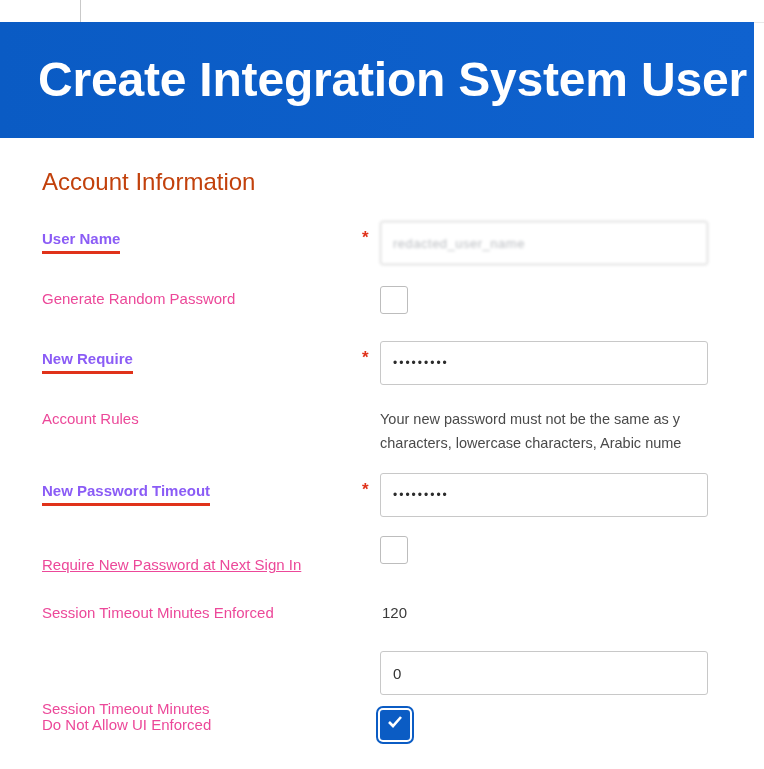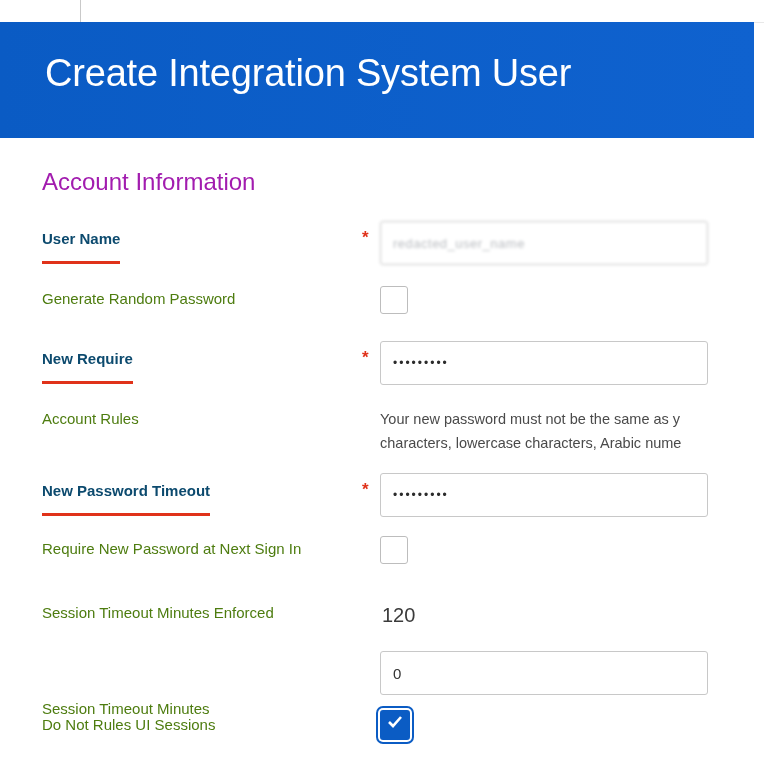--- a/index.html
+++ b/index.html
@@ -39,65 +39,65 @@
     position: absolute;
     left: 0;
     top: 22px;
     width: 754px;
     height: 116px;
     background: #0b5cc4;
     background: linear-gradient(90deg, #0a5bc4 0%, #0f62cf 100%);
   }
   .banner-title {
     position: absolute;
-    left: 45px;
+    left: 38px;
     top: 30px;
     color: #ffffff;
-    font-size: 38px;
-    font-weight: normal;
+    font-size: 48px;
+    font-weight: bold;
     letter-spacing: -0.2px;
     white-space: nowrap;
   }
 
   
   .form-area {
     position: absolute;
     left: 0;
     top: 138px;
     width: 764px;
     height: 631px;
     background: #ffffff;
   }
 
   .section-title {
     position: absolute;
     left: 42px;
     top: 30px;
     font-size: 24px;
-    color: #a21caf;
+    color: #c2410c;
     font-weight: normal;
   }
 
   .row {
     position: absolute;
     left: 0;
     width: 764px;
   }
   .row-label {
     position: absolute;
     left: 42px;
     font-size: 15px;
-    color: #4d7c0f;
+    color: #ec4899;
     white-space: nowrap;
   }
   .row-label.required {
     font-weight: bold;
-    color: #0c4a6e;
+    color: #8b5cf6;
     border-bottom: 3px solid #e0321a;
-    padding-bottom: 14px;
+    padding-bottom: 4px;
   }
   .req-star {
     position: absolute;
     left: 362px;
     color: #e0321a;
     font-size: 17px;
     font-weight: bold;
   }
 
   .textbox {
@@ -161,21 +161,21 @@
     width: 400px;
     font-size: 14.5px;
     color: #4a4a4a;
     line-height: 22px;
     white-space: nowrap;
   }
 
   .static-value {
     position: absolute;
     left: 382px;
-    font-size: 20px;
+    font-size: 15px;
     color: #3b3b3b;
   }
 </style>
 </head>
 <body>
 
 <div class="top-strip">
   <div class="left-rule"></div>
 </div>
 
@@ -212,38 +212,38 @@
     <div class="rules-text" style="top:26px;">characters, lowercase characters, Arabic nume</div>
   </div>
 
   <div class="row" style="top:320px;">
     <div class="row-label required" style="top:24px;">New Password Timeout</div>
     <div class="req-star" style="top:22px;">*</div>
     <input class="textbox password" style="top: 15px;" type="text" value="•••••••••">
   </div>
 
   <div class="row" style="top:398px;">
-    <div class="row-label" style="top:4px;">Require New Password at Next Sign In</div>
+    <div class="row-label" style="top:20px;text-decoration:underline;">Require New Password at Next Sign In</div>
     <div class="checkbox" style="top:0px;">
       
     </div>
   </div>
 
   <div class="row" style="top:462px;">
     <div class="row-label" style="top:4px;">Session Timeout Minutes Enforced</div>
     <div class="static-value" style="top:4px;">120</div>
   </div>
 
   <div class="row" style="top:498px;">
     <div class="row-label" style="top:24px;margin-top:40px;">Session Timeout Minutes</div>
     <input class="textbox" style="top: 15px;" value="0">
   </div>
 
   <div class="row" style="top:568px;">
-    <div class="row-label" style="top:10px;">Do Not Rules UI Sessions</div>
+    <div class="row-label" style="top:10px;">Do Not Allow UI Enforced</div>
     <div class="checkbox checked" style="top:4px;">
       <svg class="tick" viewBox="0 0 16 16">
           <path d="M2 8 L6 12 L14 3" stroke="#ffffff" stroke-width="2.6" fill="none"></path>
         </svg>
     </div>
   </div>
 
 </div>
 
 </body></html>

